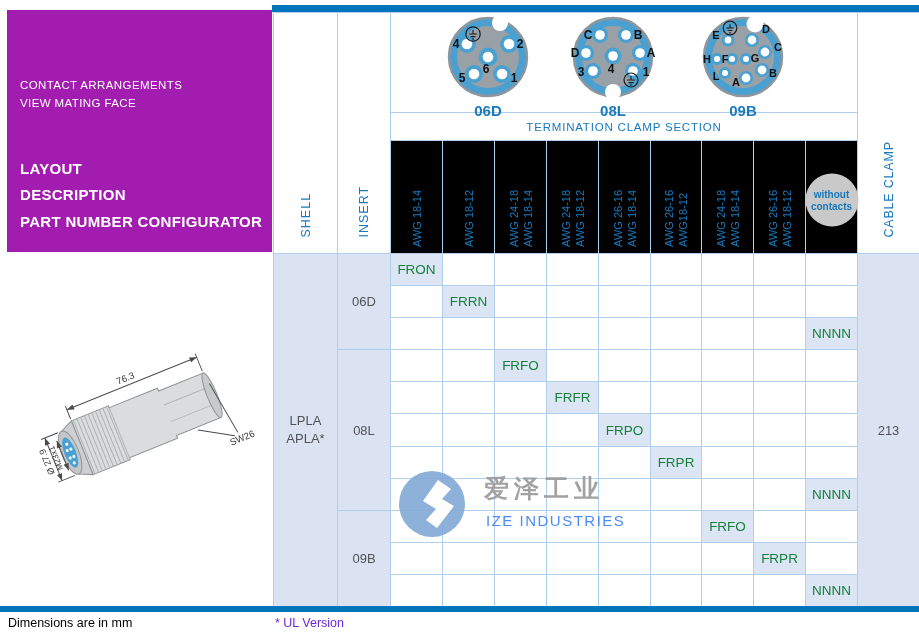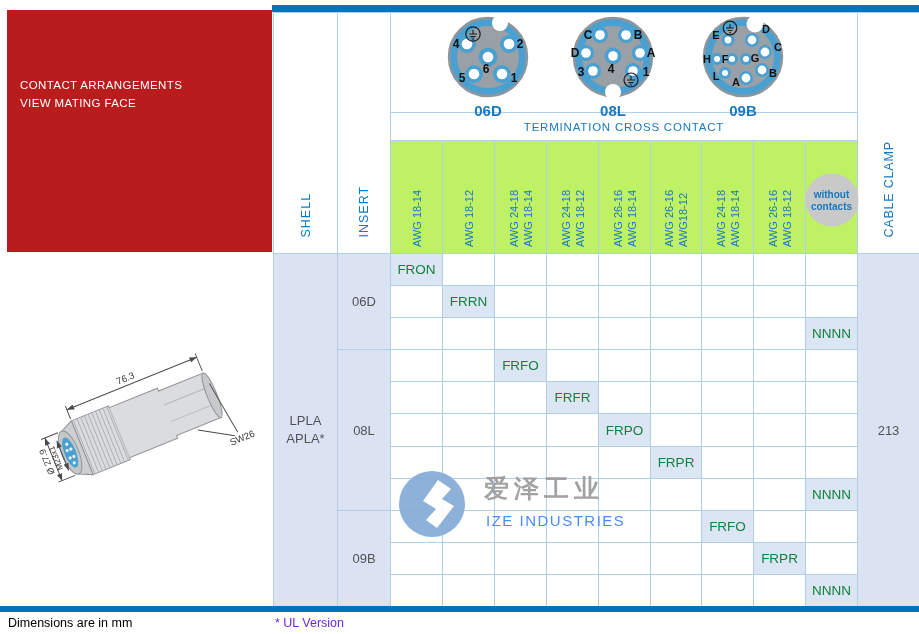--- a/index.html
+++ b/index.html
@@ -1,21 +1,21 @@
 <!DOCTYPE html>
 <html><head>
 <meta charset="utf-8">
 <style>
   * { margin:0; padding:0; box-sizing:border-box; }
   html,body { background:#fff; }
   body { font-family:"Liberation Sans", sans-serif; }
   #stage { position:relative; width:919px; height:634px; background:#fff; overflow:hidden; }
 
   
-  .bluebox { position:absolute; left:7px; top:10px; width:265px; height:242px; background:#b91c1c; color:#fff; }
+  .bluebox { position:absolute; left:7px; top:10px; width:265px; height:242px; background:#a21caf; color:#fff; }
   .bluebox .sub { position:absolute; left:13px; top:66px; font-size:11.5px; line-height:1.6; letter-spacing:.4px; white-space:pre-line; }
   .bluebox .title { position:absolute; left:13px; top:146px; font-size:15px; font-weight:bold; line-height:1.75; letter-spacing:.3px; white-space:pre-line; }
 
   .topbar  { position:absolute; left:272px; top:5px; width:647px; height:7px; background:#0075BC; }
   .footbar { position:absolute; left:0; top:606px; width:919px; height:6px; background:#0075BC; }
   .foot-left   { position:absolute; left:8px;  top:616px; font-size:12.5px; color:#000000; }
   .foot-center { position:absolute; left:275px; top:616px; font-size:12.5px; color:#6d28d9;text-align:right; }
 
   
   .plug-desc { position:absolute; left:11px; top:257px; font-size:13.5px; color:#3E3F42; }
@@ -27,21 +27,21 @@
   tr.r-img  { height:100px; }
   tr.r-term { height:28px; }
   tr.r-awg  { height:113px; }
   tbody tr  { height:32.1px; }
 
   .vhead { position:relative; background:#fff; }
   .rot { position:absolute; left:50%; top:50%; transform:translate(-50%,-50%) rotate(-90deg);
          width:225px; text-align:left; padding-left:8px; color:#1879BE; font-size:12.5px; letter-spacing:1px; }
   .rot-awg { position:absolute; left:50%; top:50%; transform:translate(-50%,-50%) rotate(-90deg);
          width:106px; text-align:left; padding-left:3px; color:#1879BE; font-size:11px; line-height:1.3; white-space:pre-line; }
-  td.awg { position:relative; background:#bef264;margin-top:8px; }
+  td.awg { position:relative; background:#000000;margin-top:8px; }
 
   td.term { text-align:center; color:#1879BE; font-size:11.5px; letter-spacing:.8px; background:#fff; }
 
   td.imgs { position:relative; background:#fff; }
   .conn { position:absolute; top:2px; width:88px; text-align:center; }
   .conn-label { margin-top:-1px; color:#1879BE; font-weight:bold; font-size:15px; }
 
   .nc-circle { position:absolute; left:50%; top:53%; transform:translate(-50%,-50%);
          width:53px; height:53px; border-radius:50%; background:#C9C9C9; display:flex; align-items:center; justify-content:center;
          color:#1878BE; font-weight:bold; font-size:10px; line-height:1.2; text-align:center; white-space:pre-line; }
@@ -60,20 +60,23 @@
   svg text { font-family:"Liberation Sans", sans-serif; }
 </style>
 </head>
 <body>
 
 <div id="stage">
 
   <div class="bluebox">
     <div class="sub">CONTACT ARRANGEMENTS
 VIEW MATING FACE</div>
+    <div class="title">LAYOUT
+DESCRIPTION
+PART NUMBER CONFIGURATOR</div>
   </div>
 
   <div class="topbar"></div>
 
   <table class="cfg">
     <colgroup>
       <col style="width:64px">
         <col style="width:53px">
       <col style="width:52px">
         <col style="width:52px">
@@ -209,21 +212,21 @@
             </svg>
             <div class="conn-label">09B</div>
           </div>
 
         </td>
         <th class="vhead" rowspan="3">
           <div class="rot" style="letter-spacing:.8px">CABLE CLAMP</div>
         </th>
       </tr>
       <tr class="r-term">
-        <td class="term" colspan="9">TERMINATION CROSS CONTACT</td>
+        <td class="term" colspan="9">TERMINATION CLAMP SECTION</td>
       </tr>
       <tr class="r-awg">
         <td class="awg">
             <div class="rot-awg">AWG 18-14</div>
           </td>
         <td class="awg">
             <div class="rot-awg">AWG 18-12</div>
           </td>
         <td class="awg">
             <div class="rot-awg">AWG 24-18

